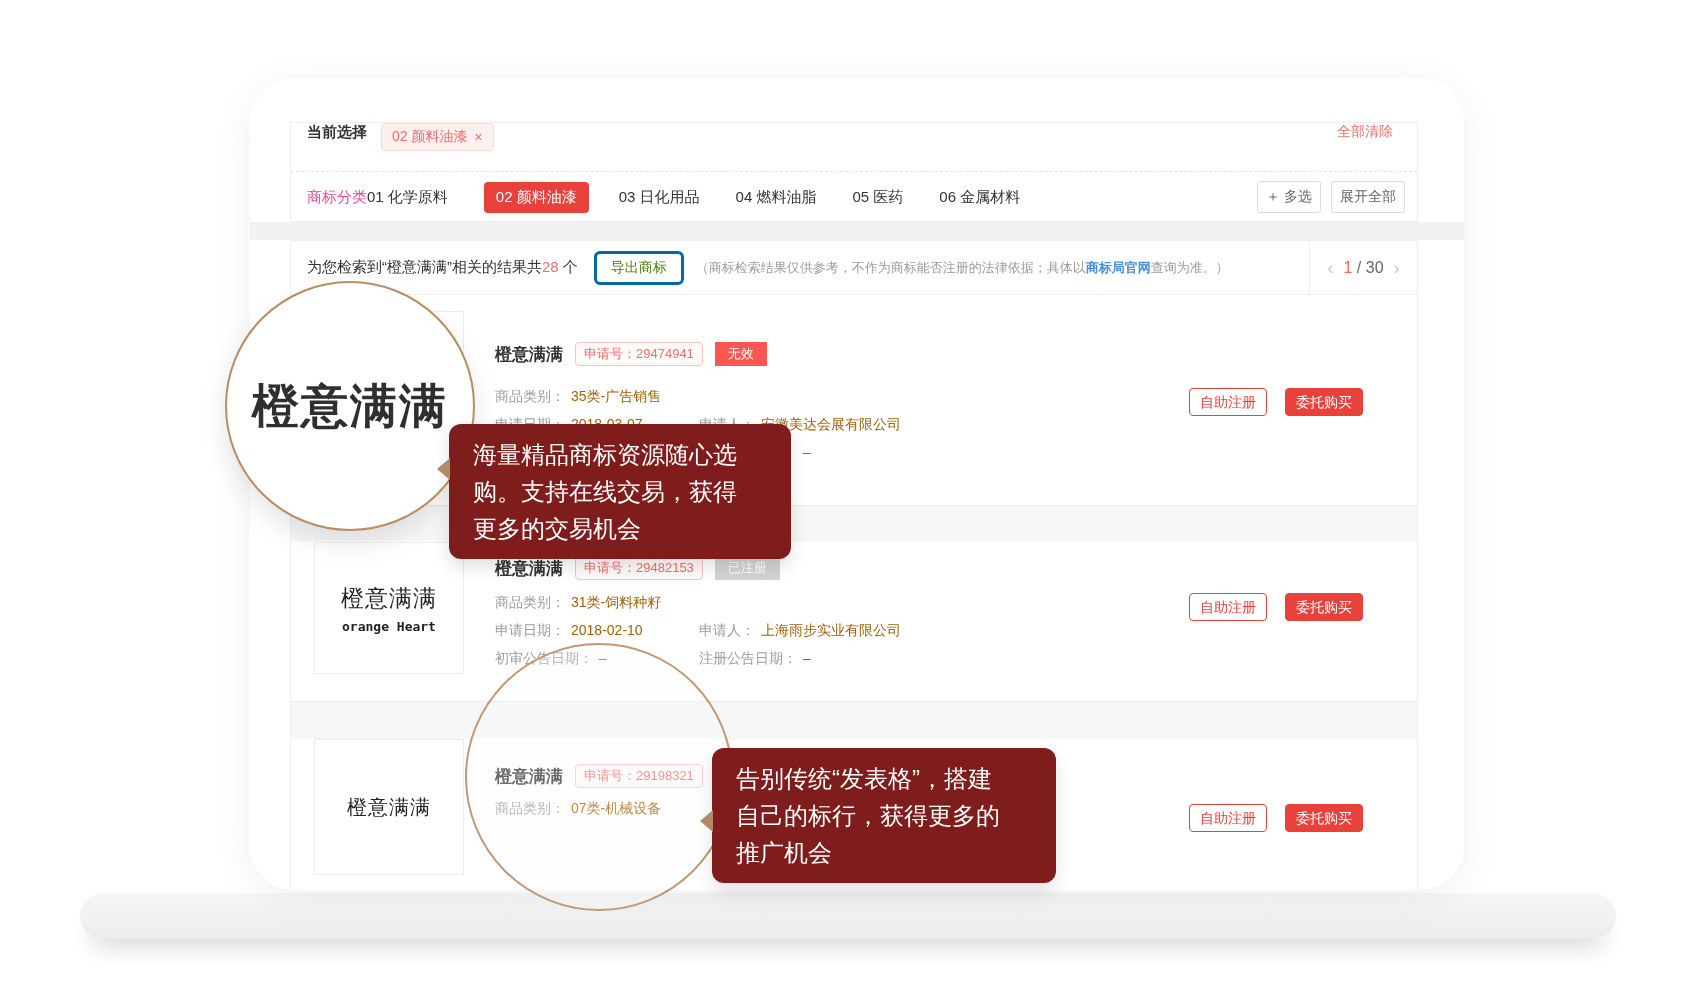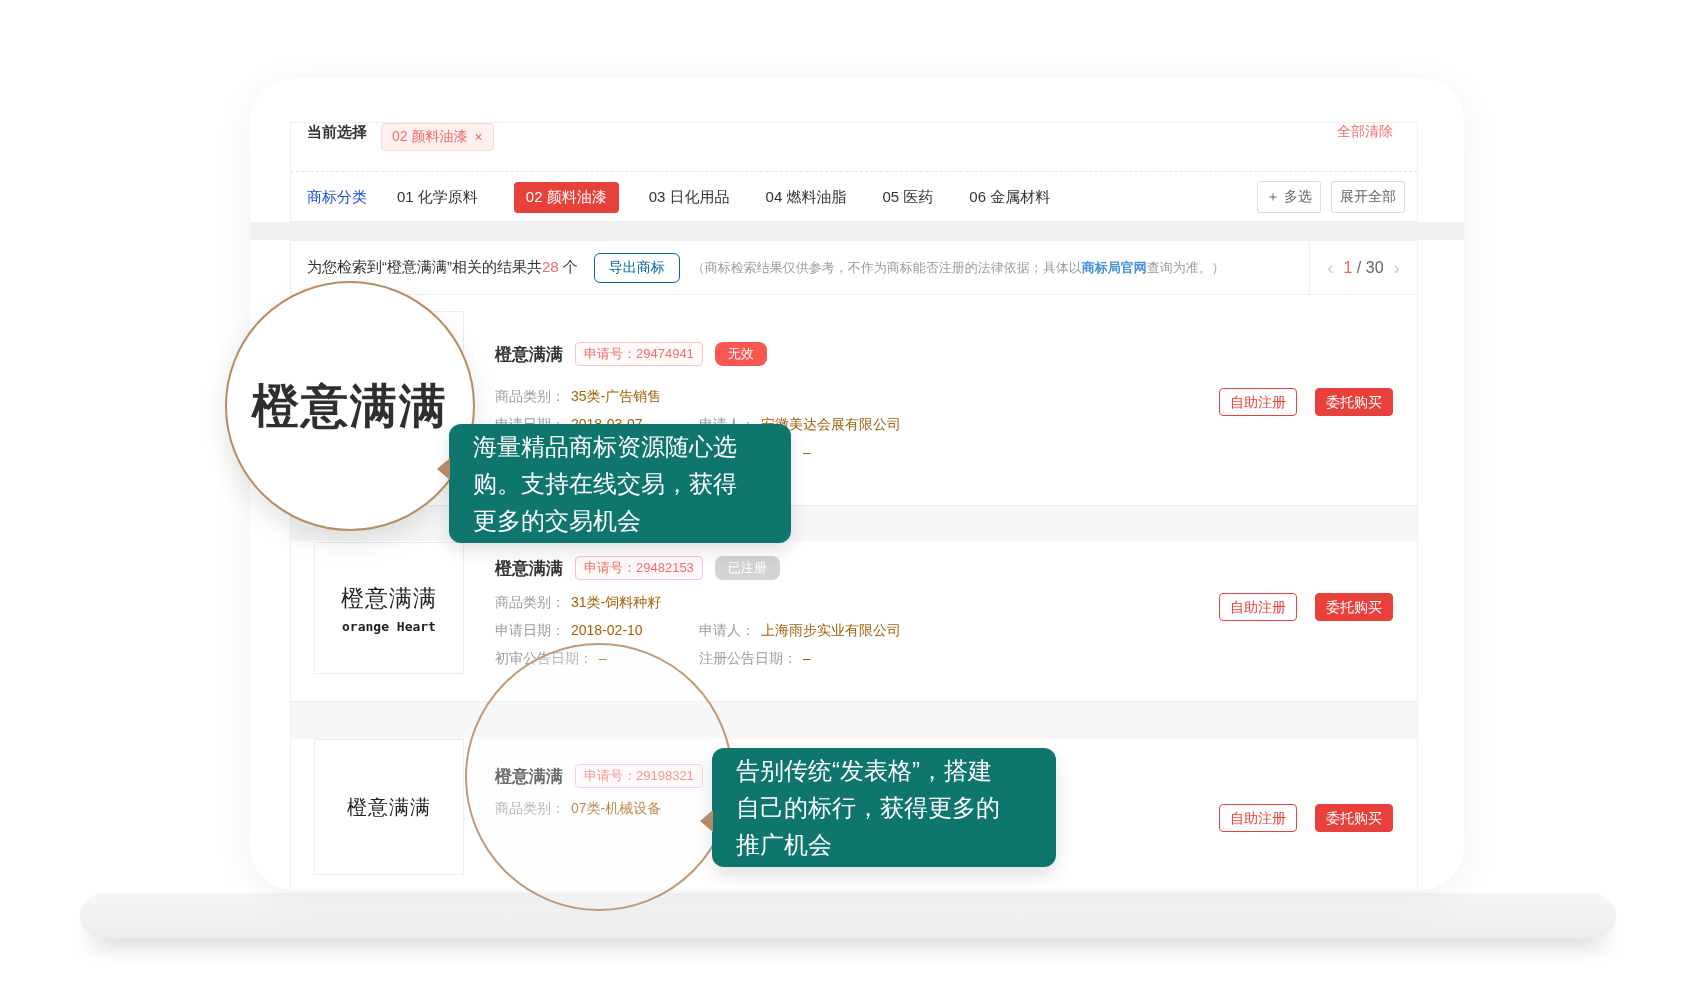--- a/index.html
+++ b/index.html
@@ -34,34 +34,34 @@
   .f-label { font-size:15px; font-weight:600; color:#333; }
   .tag {
     margin-left:14px; display:inline-flex; align-items:center; gap:7px;
     background:#fdf0ef; border:1px solid #fbdbd8; color:#f56c6c;
     font-size:14px; padding:4px 10px; border-radius:4px; cursor:pointer;
   }
   .tag-x { font-size:14px; }
   .clear { margin-left:auto; color:#f56c6c; font-size:14px; cursor:pointer; }
   .dashed { border-top:1px dashed #e6e6e6; }
   .f-row2 { display:flex; align-items:center; height:50px; padding:0 12px 0 16px; font-size:15px; }
-  .cat-label { color:#1d4ed8; margin-right:30px; }
+  .cat-label { color:#ec4899; }
   .cat { color:#333; margin-right:36px; cursor:pointer; white-space:nowrap; }
   .cat.active { background:#e8413c; color:#fff; padding:6px 12px; border-radius:4px; margin-right:30px; }
   .spacer { flex:1; }
   .ghost {
     border:1px solid #dcdcdc; background:#fff; color:#666; font-size:14px;
     padding:6px 8px; border-radius:3px; margin-left:10px; cursor:pointer; white-space:nowrap;
   }
   
   .r-head { display:flex; align-items:center; height:54px; border-bottom:1px solid #f0f0f0; padding-left:16px; }
   .r-text { font-size:15px; color:#333; }
   .red { color:#f56c6c; }
   .export {
-    margin-left:16px; border:1px solid #0369a1; color:#0369a1; background:#fff;
+    margin-left:16px; border:3px solid #0369a1; color:#4d7c0f; background:#fff;
     font-size:14px; padding:5px 14px; border-radius:6px; cursor:pointer; white-space:nowrap;
   }
   .disc { margin-left:12px; font-size:13px; color:#9c9c9c; white-space:nowrap; }
   .blue { color:#478fe0; font-weight:600; text-decoration:none; cursor:pointer; }
   .pager {
     margin-left:auto; width:108px; height:100%; border-left:1px solid #f0f0f0;
     display:flex; align-items:center; justify-content:center; gap:10px; font-size:16px; color:#666;
   }
   .pg-arrow { color:#ccc; font-size:19px; cursor:pointer; }
   .pg-cur { color:#f5674f; }
@@ -82,51 +82,51 @@
   .row2 .tm-text { font-family:"DejaVu Serif","Liberation Serif",serif; font-size:23px; }
   .tm-sub { font-family:"DejaVu Sans Mono","Liberation Mono",monospace; font-size:13px; font-weight:700; color:#222; margin-top:5px; }
   .info { position:absolute; left:204px; right:240px; }
   .row1 .info { top:46px; } .row2 .info { top:14px; } .row3 .info { top:24px; }
   .name-line { display:flex; align-items:center; gap:12px; height:26px; }
   .tm-name { font-size:17px; font-weight:700; color:#333; }
   .appno {
     border:1px solid #f8c5c2; background:#fffafa; color:#f56c6c;
     font-size:13px; padding:2px 8px; border-radius:4px; white-space:nowrap;
   }
-  .badge { font-size:13px; color:#fff; padding:3px 13px; border-radius:8px; white-space:nowrap; }
+  .badge { font-size:13px; color:#fff; padding:3px 13px; border-radius:0; white-space:nowrap; }
   .badge.invalid { background:#fa5752; }
   .badge.registered { background:#d3d3d3; }
   .line { position:relative; height:22px; line-height:22px; font-size:14px; margin-top:6px; white-space:nowrap; }
   .row1 .line.first { margin-top:18px; }
   .row2 .line.first { margin-top:10px; }
   .row3 .line.first { margin-top:8px; }
   .lab { color:#9c9c9c; }
   .val { color:#a16207; margin-left:6px; }
   .col2 { position:absolute; left:204px; top:0; }
-  .btns { position:absolute; left:928px; display:flex; gap:18px; }
+  .btns { position:absolute; left:898px; display:flex; gap:18px; }
   .row1 .btns { top:93px; } .row2 .btns { top:52px; } .row3 .btns { top:65px; }
   .btn-outline, .btn-solid {
     width:78px; height:28px; line-height:26px; text-align:center; font-size:14px;
     border-radius:4px; cursor:pointer; border:1px solid #e8413c; background:#fff; color:#e8413c;
   }
   .btn-solid { background:#e8413c; color:#fff; }
   
   .magnifier {
     position:absolute; left:225px; top:281px; width:250px; height:250px; border-radius:50%;
     background:#fff; border:2px solid #b78d64; box-shadow:0 12px 26px rgba(0,0,0,.10);
     display:flex; align-items:center; justify-content:center; z-index:5;
   }
   .magnifier .big { font-size:47px; font-weight:600; color:#2f2f2f; letter-spacing:2px; }
   .scope {
     position:absolute; left:465px; top:643px; width:268px; height:268px; border-radius:50%;
     border:2px solid #c09a76; background:rgba(255,253,250,.28); z-index:5;
   }
   .callout {
-    position:absolute; background:#0f766e; color:#fff; border-radius:12px;
-    padding:4px 24px; font-size:24px; line-height:37px; z-index:6;
+    position:absolute; background:#7f1d1d; color:#fff; border-radius:12px;
+    padding:12px 24px; font-size:24px; line-height:37px; z-index:6;
     box-shadow:0 8px 18px rgba(0,0,0,.12);
   }
   .callout .txt { white-space:pre-line; }
   .c1 { left:449px; top:424px; width:342px; }
   .c2 { left:712px; top:748px; width:344px; }
   .tail {
     position:absolute; left:-12px; width:0; height:0;
     border-top:11px solid transparent; border-bottom:11px solid transparent;
     border-right:13px solid #b28a67;
   }

